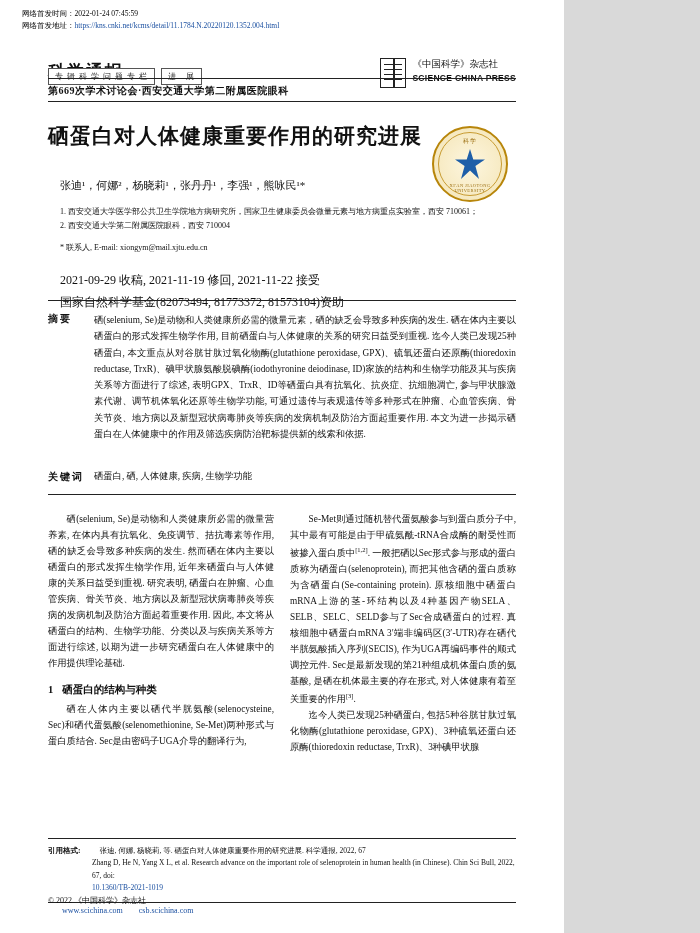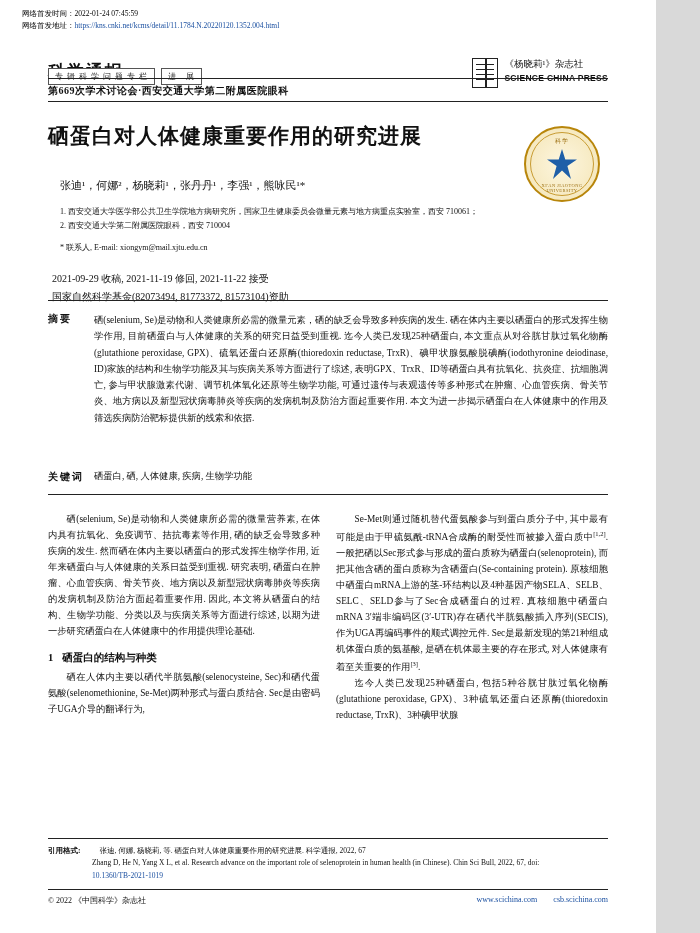--- a/index.html
+++ b/index.html
@@ -5,21 +5,21 @@
   html, body {
     margin: 0;
     padding: 0;
     background: #d9d9d9;
   }
   body {
     font-family: "Liberation Serif", serif;
   }
   .page {
     position: relative;
-    width: 656px;
+    width: 564px;
     height: 933px;
     background: #ffffff;
     overflow: hidden;
     box-sizing: border-box;
   }
   
   .topmeta {
     position: absolute;
     top: 8px;
     left: 22px;
@@ -166,23 +166,23 @@
   }
   .contact {
     position: absolute;
     left: 60px;
     top: 242px;
     font-size: 8px;
     color: #111;
   }
   .dates {
     position: absolute;
-    left: 52px;
+    left: 60px;
     top: 270px;
-    font-size: 10px;
+    font-size: 12px;
     line-height: 1.8;
     color: #111;
   }
   
   .seal {
     position: absolute;
     right: 56px;
     top: 126px;
     width: 72px;
     height: 72px;
@@ -322,20 +322,21 @@
   
   .footer {
     position: absolute;
     left: 48px;
     right: 48px;
     top: 895px;
     display: flex;
     justify-content: space-between;
     font-size: 8px;
     color: #111;
+    flex-direction: column;
   }
   .footer .right { color: #1a4fa0; }
   .footer .right span { margin-left: 14px; }
 </style>
 </head>
 <body>
 
 <div class="page">
 
   <div class="topmeta">
@@ -349,21 +350,21 @@
 
   <div class="masthead">
     <div class="journal-name">科学通报</div>
     <div class="tagbox">
       <div class="tag">专 辑 科 学 问 题 专 栏</div>
       <div class="tag">进　展</div>
     </div>
     <div class="press">
       <div class="press-logo"></div>
       <div class="press-text">
-        <div class="cn">《杨晓莉¹》杂志社</div>
+        <div class="cn">《中国科学》杂志社</div>
         <div class="en">SCIENCE CHINA PRESS</div>
       </div>
     </div>
   </div>
   <div class="masthead-rule"></div>
   <div class="series-line">第669次学术讨论会·西安交通大学第二附属医院眼科</div>
   <div class="series-rule"></div>
 
   <div class="title">硒蛋白对人体健康重要作用的研究进展</div>
   <div class="authors">张迪¹，何娜²，杨晓莉¹，张丹丹¹，李强¹，熊咏民¹*</div>

